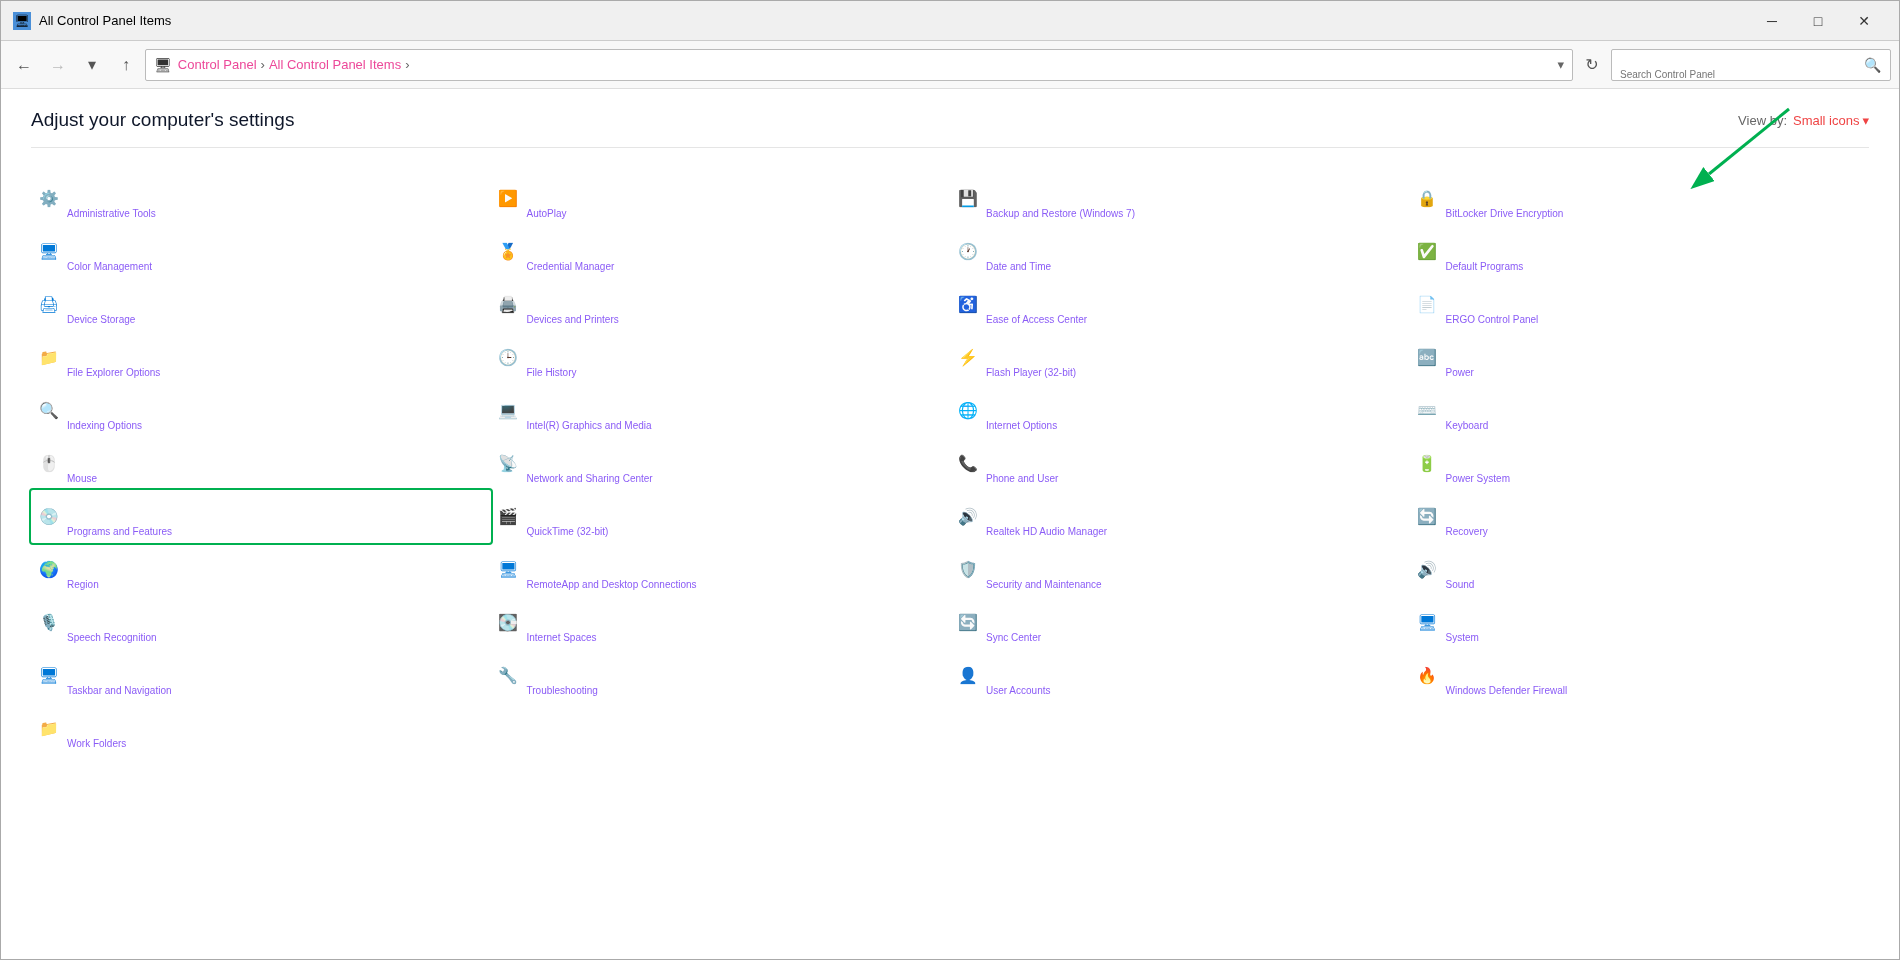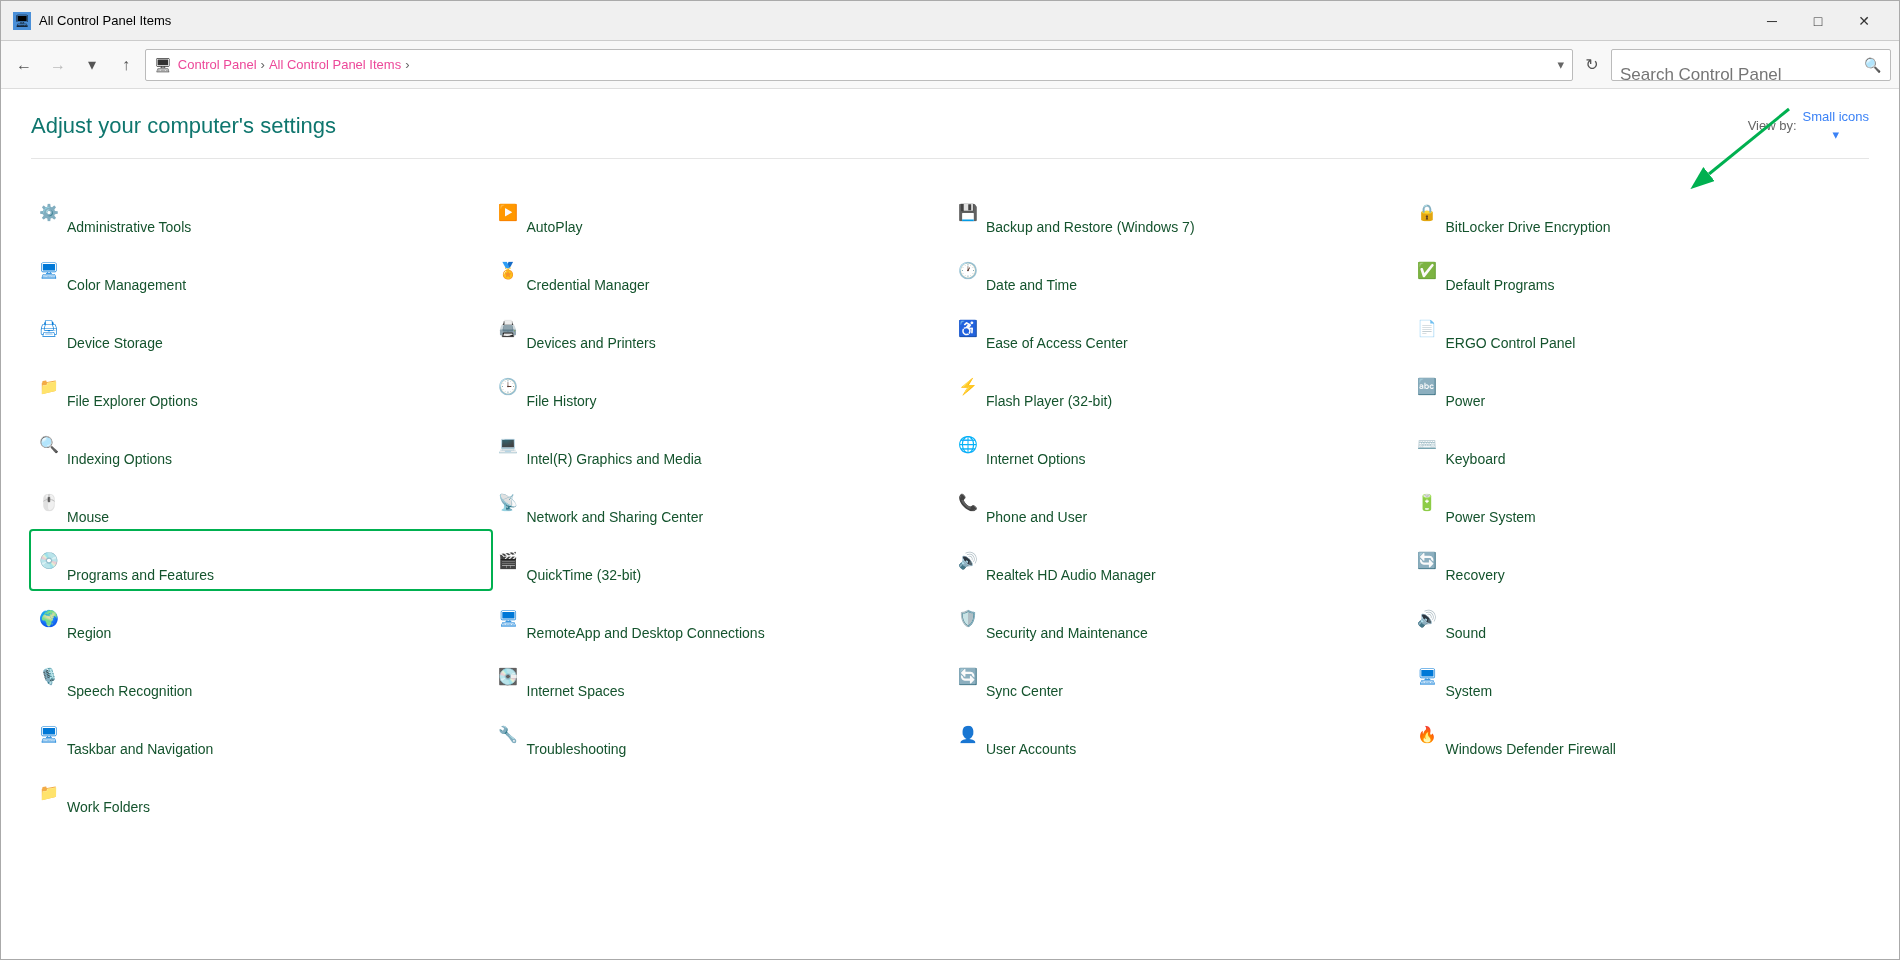--- a/index.html
+++ b/index.html
@@ -129,21 +129,21 @@
       background: #fff;
       display: flex;
       align-items: center;
       padding: 0 8px;
       border-radius: 2px;
     }
     .search-box input {
       border: none;
       outline: none;
       flex: 1;
-      font-size: 17px;
+      font-size: 10px;
       color: #999;
       background: transparent;
       margin-top: 20px;
     }
     .search-icon-btn {
       background: none;
       border: none;
       cursor: pointer;
       color: #666;
       font-size: 14px;
@@ -156,40 +156,39 @@
       padding: 20px 30px;
       overflow-y: auto;
     }
     .content-header {
       display: flex;
       align-items: center;
       justify-content: space-between;
       margin-bottom: 16px;
     }
     .page-title {
-      font-size: 22px;
-      color: #0f766e;
+      font-size: 19px;
+      color: #0f172a;
       font-weight: 300;
     }
     .view-by {
       display: flex;
       align-items: center;
       gap: 6px;
       font-size: 13px;
       color: #666;
     }
     .view-by-label { color: #666; }
     .view-by-value {
-      color: #3b82f6;
+      color: #ef4444;
       cursor: pointer;
       display: flex;
       align-items: center;
       gap: 3px;
       font-size: 13px;
-      flex-direction: column;
     }
     .divider {
       border: none;
       border-top: 1px solid #e5e5e5;
       margin-bottom: 24px;
     }
     
     .items-grid {
       display: grid;
       grid-template-columns: repeat(4, 1fr);
@@ -213,22 +212,22 @@
     .item-icon {
       width: 20px;
       height: 20px;
       display: flex;
       align-items: center;
       justify-content: center;
       font-size: 16px;
       flex-shrink: 0;
     }
     .item-label {
-      color: #14532d;
-      font-size: 14px;
+      color: #8b5cf6;
+      font-size: 10px;
       margin-top: 30px;
     }
     .content-wrapper {
       position: relative;
     }
     svg.arrow-svg {
       position: absolute;
       top: -20px;
       right: 60px;
       width: 120px;

